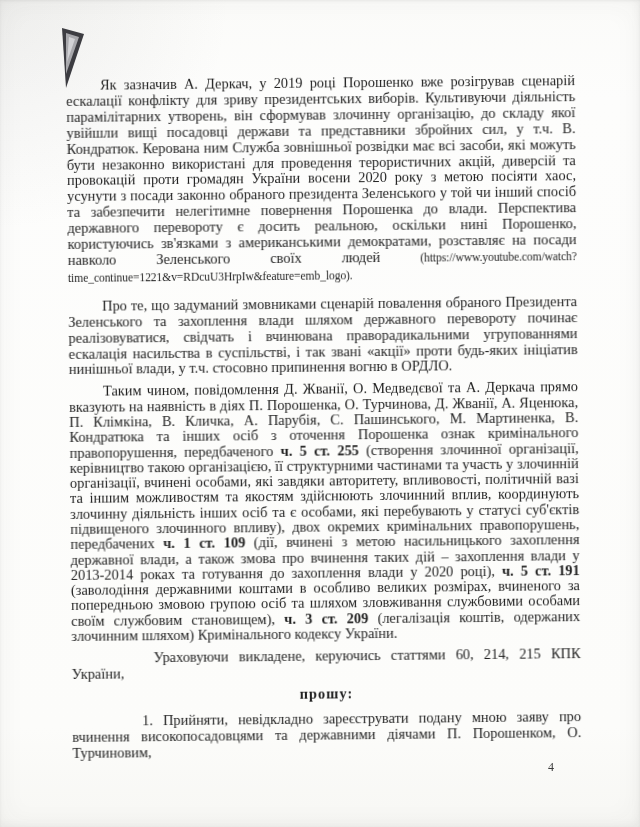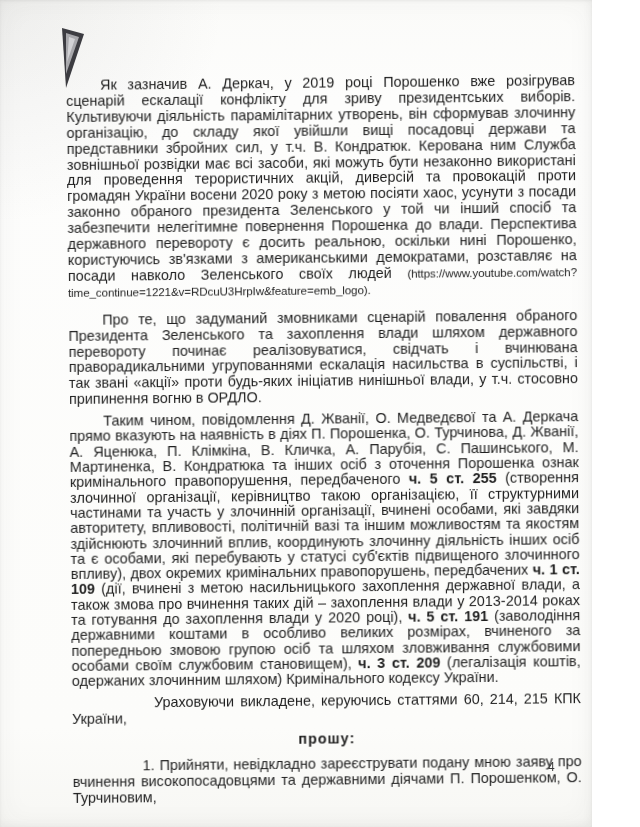--- a/index.html
+++ b/index.html
@@ -1,25 +1,25 @@
 <!DOCTYPE html>
 <html><head>
 <meta charset="utf-8">
 <style>
   html, body { margin: 0; padding: 0; }
   .page {
     position: relative;
-    width: 592px;
+    width: 640px;
     height: 827px;
     background:
       radial-gradient(circle at 0% 0%, rgba(120,120,120,0.10), rgba(120,120,120,0) 22%),
       linear-gradient(180deg, #fbfbf9 0%, #fdfdfc 12%, #fcfcfa 88%, #f7f7f4 100%);
     box-shadow: inset 0 0 28px rgba(60,60,55,0.05), inset 0 1px 3px rgba(0,0,0,0.05), inset -2px -2px 8px rgba(0,0,0,0.04);
     overflow: hidden;
-    font-family: Liberation Sans, sans-serif;
+    font-family: Liberation Serif, serif;
   }
   .corner-mark {
     position: absolute;
     left: 56px;
     top: 26px;
     width: 34px;
     height: 66px;
   }
   .content {
     position: absolute;

